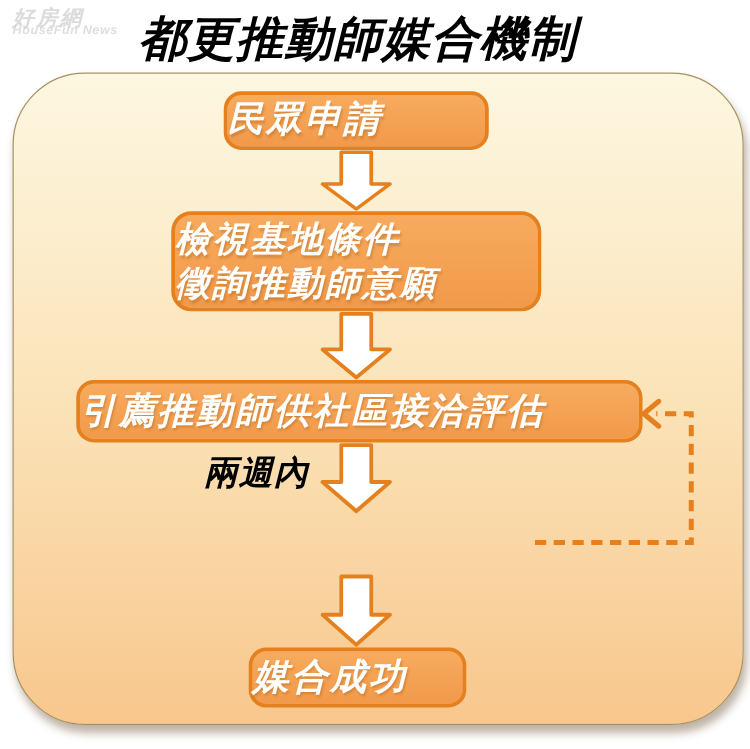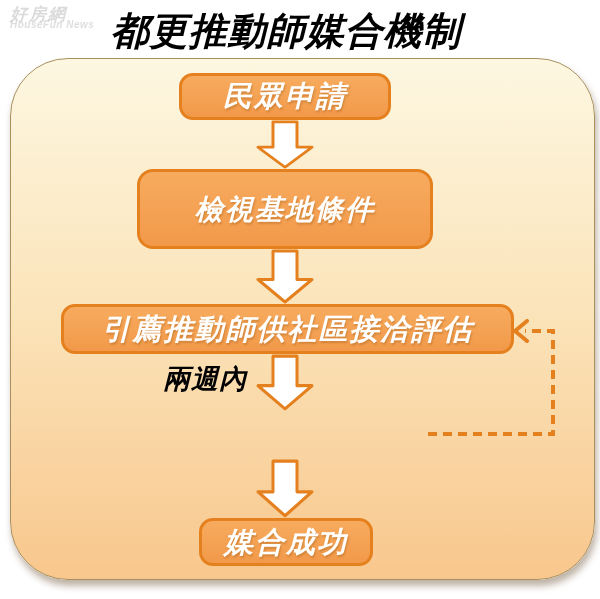--- a/index.html
+++ b/index.html
@@ -29,21 +29,21 @@
     position: absolute; left: 10px; top: 58px; width: 583px; height: 520px;
     border: 1px solid var(--panel-border, #a8905e);
     border-radius: 58px;
     background: linear-gradient(180deg, var(--panel-top, #fdf7e1) 0%, #fbe4ba 48%, var(--panel-bottom, #f8c78d) 100%);
     box-shadow: 2px 6px 7px rgba(110, 85, 55, 0.45);
   }
 
   
   .box {
     position: absolute;
-    display: flex; flex-direction: column; align-items: center; justify-content: center;
+    display: flex; flex-direction: column; justify-content: center;
     background: linear-gradient(180deg, #f7ab5e 0%, var(--box-fill, #f2994a) 100%);
     border: 3px solid var(--box-border, #e5801f);
     border-radius: 14px;
     color: var(--box-text, #ffffff);
     font-weight: bold; font-size: 29px;
     text-shadow: 1px 2px 2px rgba(150, 85, 15, 0.35);
     letter-spacing: 2px;
     box-sizing: border-box;
     line-height: 1.25;
   }
@@ -89,20 +89,21 @@
     <div class="box box-apply">
       <span>民眾申請</span>
     </div>
 
     <svg class="arrow arrow-1" viewBox="0 0 62 54" preserveAspectRatio="none">
       <polygon points="19,2 43,2 43,30 58,30 31,52 4,30 19,30" fill="#ffffff" stroke="#e5801f" stroke-width="3" stroke-linejoin="round"></polygon>
     </svg>
 
     <div class="box box-review">
       <span>檢視基地條件</span>
+      <span>徵詢推動師意願</span>
     </div>
 
     <svg class="arrow arrow-2" viewBox="0 0 62 54" preserveAspectRatio="none">
       <polygon points="19,2 43,2 43,30 58,30 31,52 4,30 19,30" fill="#ffffff" stroke="#e5801f" stroke-width="3" stroke-linejoin="round"></polygon>
     </svg>
 
     <div class="box box-refer">
       <span>引薦推動師供社區接洽評估</span>
     </div>
 

